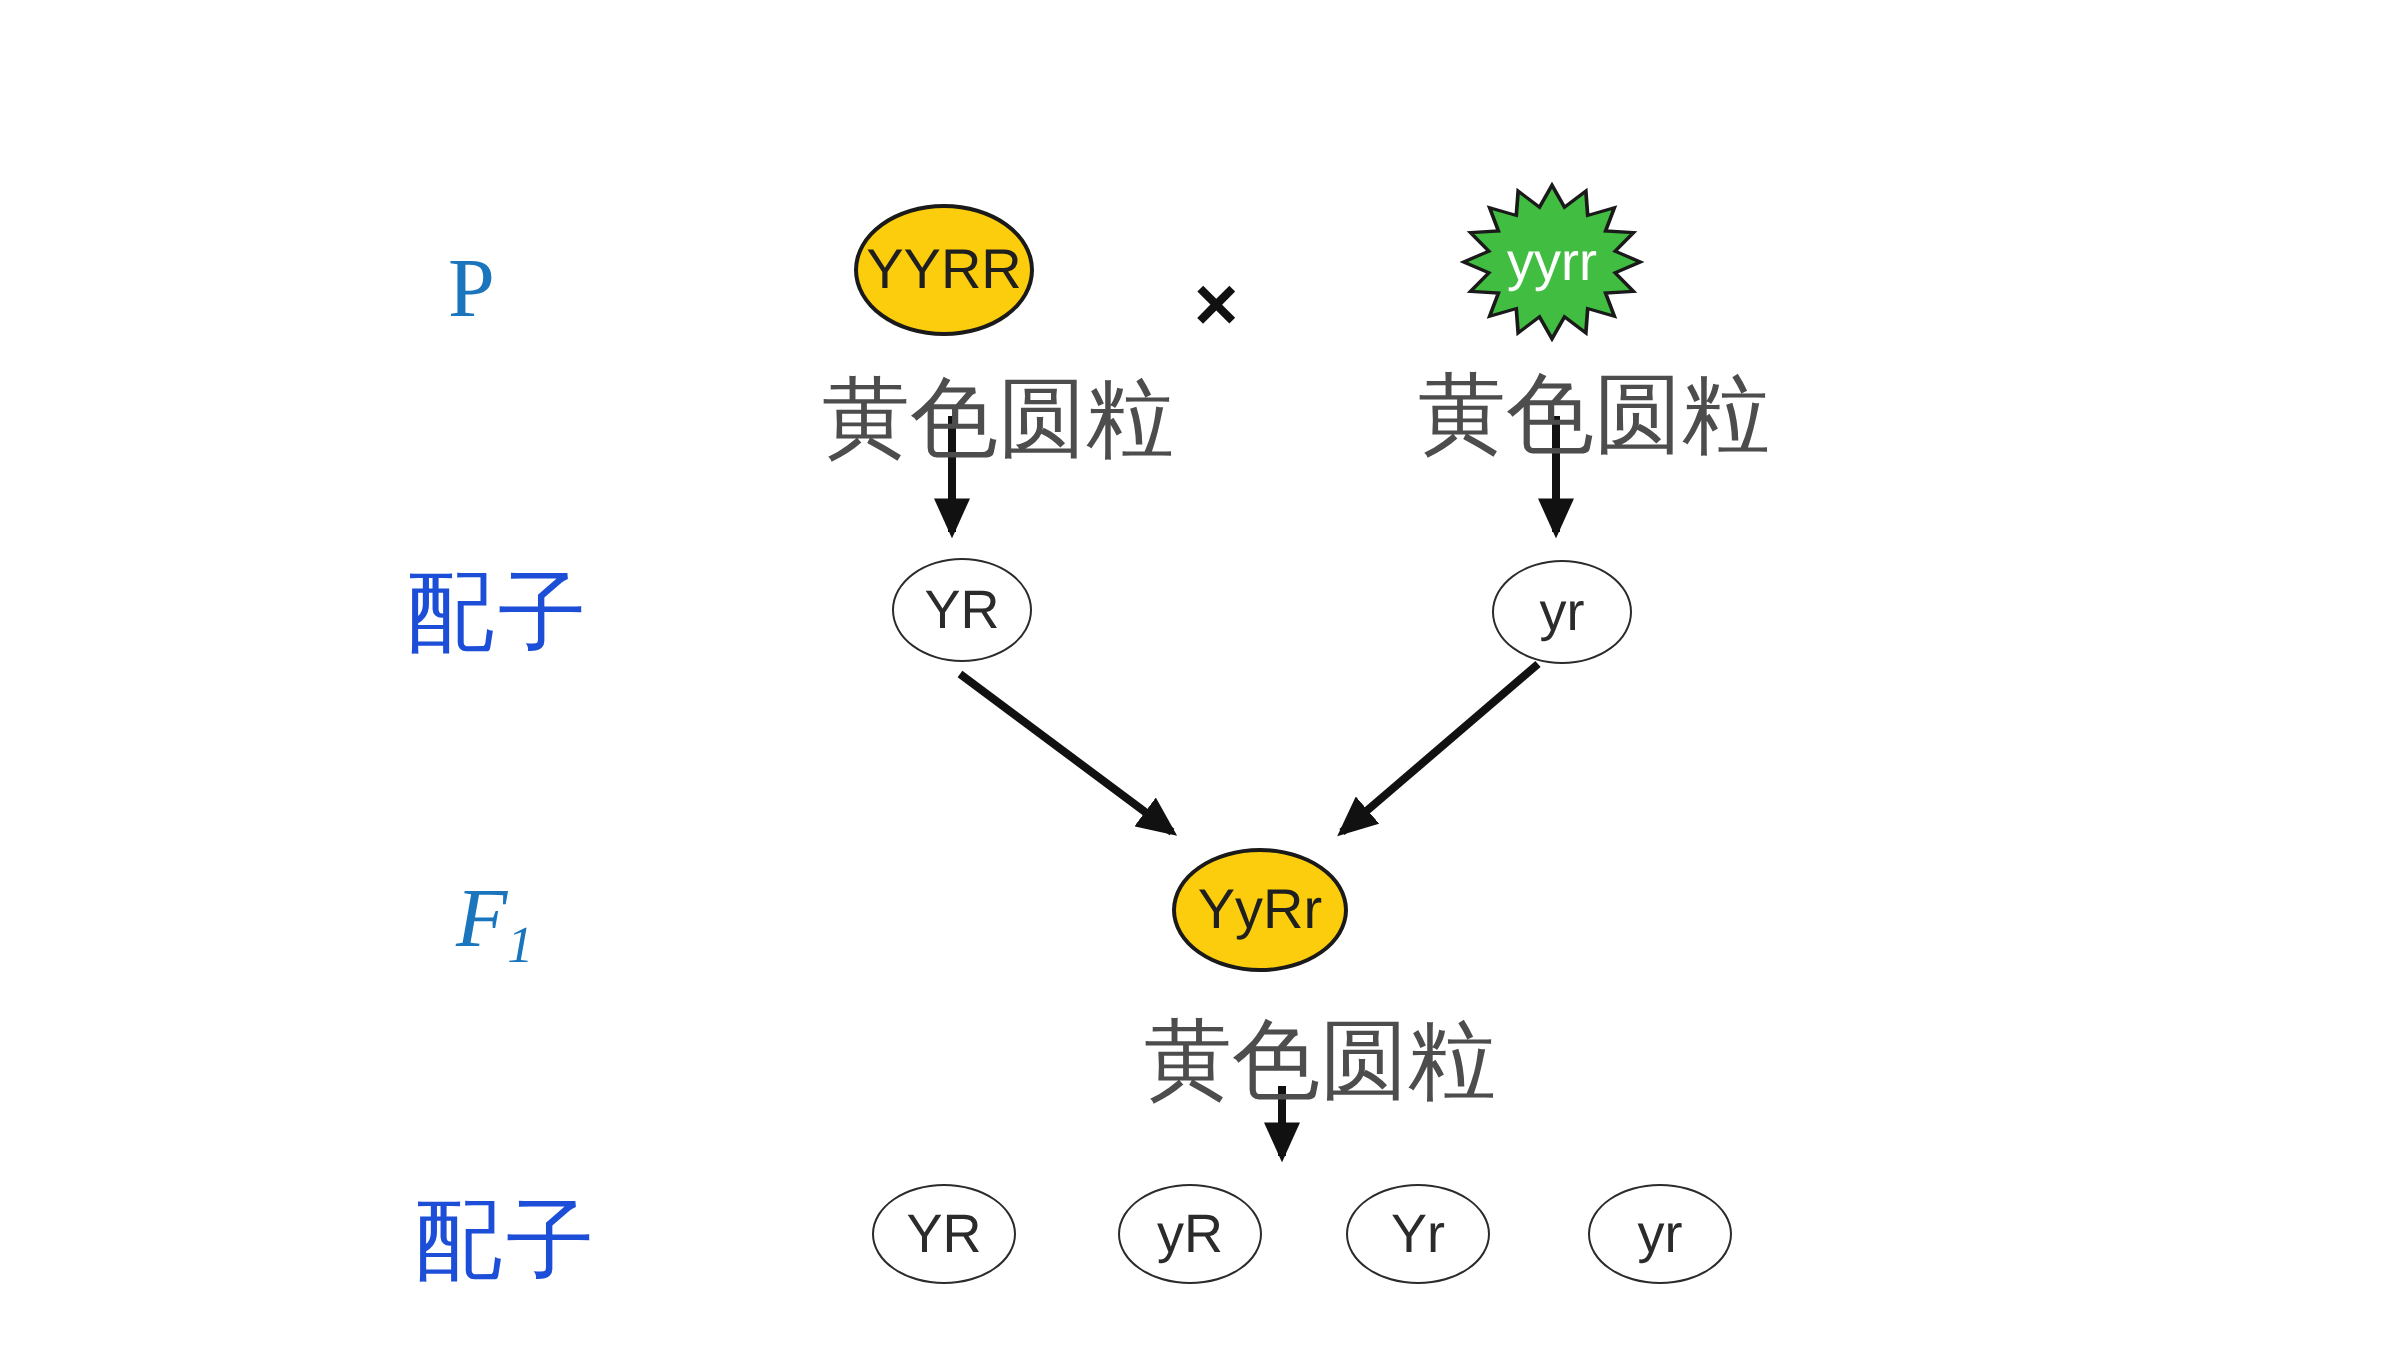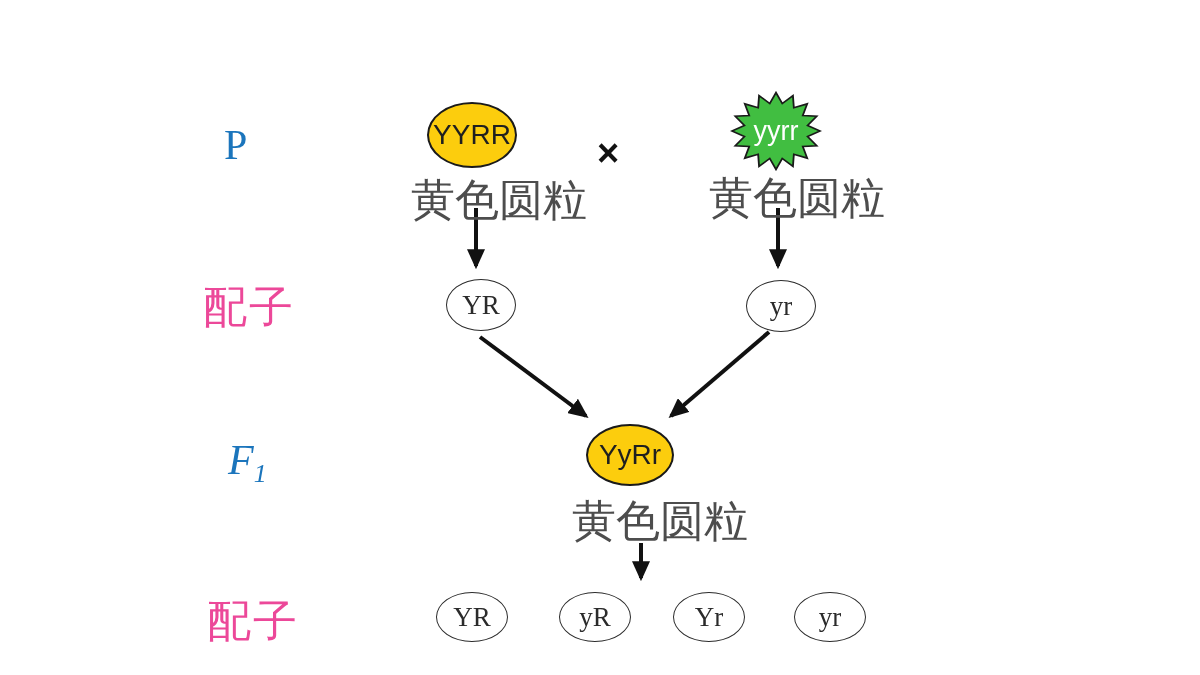--- a/index.html
+++ b/index.html
@@ -22,34 +22,35 @@
     white-space: nowrap;
   }
   .gen-label sub {
     font-size: 26px;
     line-height: 1;
     vertical-align: -8px;
   }
 
   
   .gamete-label {
-    color: #ec4899;
+    color: #1d4ed8;
     font-size: 44px;
     line-height: 1;
     letter-spacing: 2px;
     white-space: nowrap;
   }
 
   
   .phenotype {
     color: #4d4d4d;
     font-size: 44px;
     line-height: 1;
     white-space: nowrap;
     text-align: center;
+    margin-top: 10px;
   }
 
   
   .ellipse {
     border-radius: 50%;
     display: flex;
     align-items: center;
     justify-content: center;
     box-sizing: border-box;
   }
@@ -57,21 +58,21 @@
     background: #fccd0d;
     border: 2px solid #1a1a1a;
     color: #1f1f1f;
   }
   .ellipse.white {
     background: #ffffff;
     border: 1.5px solid #2b2b2b;
     color: #2b2b2b;
   }
   .geno-lg { font-size: 28px; line-height: 1; }
-  .geno-sm { font-size: 27px; line-height: 1; font-family: Liberation Serif, serif; }
+  .geno-sm { font-size: 27px; line-height: 1; }
 
   
   .starburst { width: 92px; height: 80px; }
   .starburst svg { width: 100%; height: 100%; display: block; }
   .starburst .star-text {
     position: absolute;
     left: 0; top: 0; right: 0; bottom: 0;
     display: flex;
     align-items: center;
     justify-content: center;

